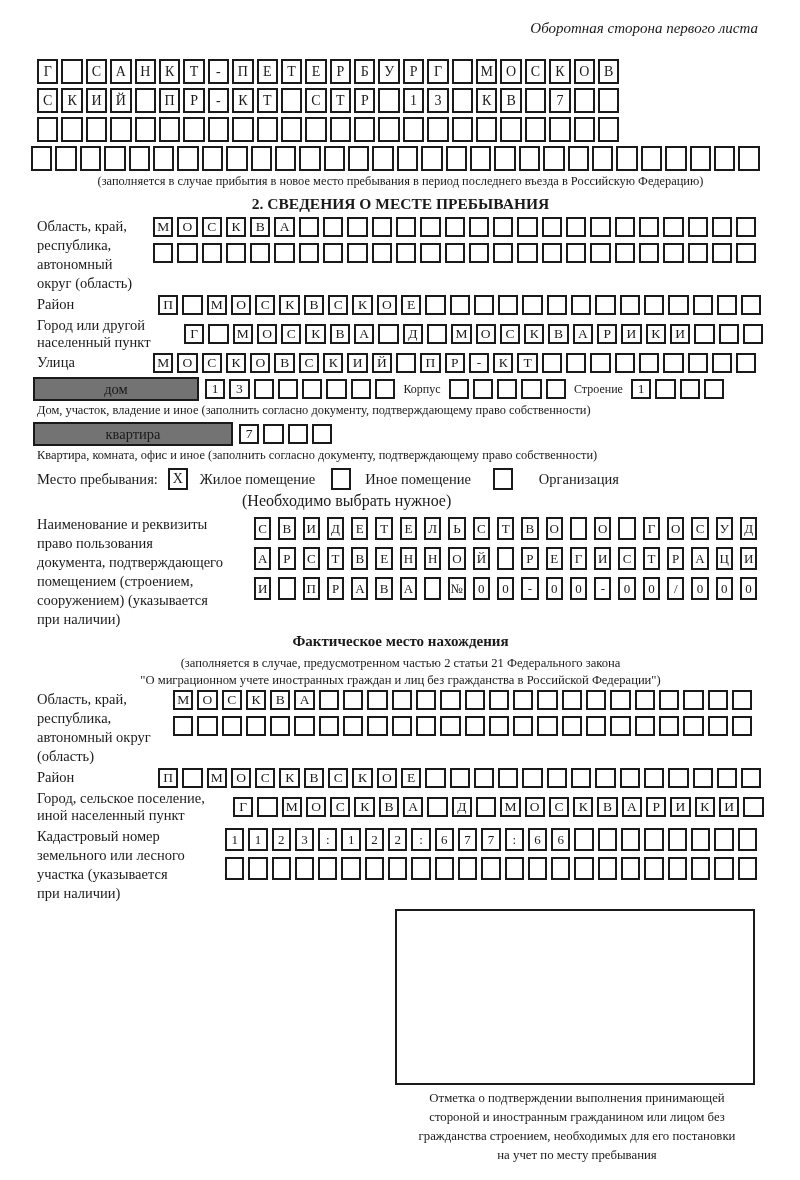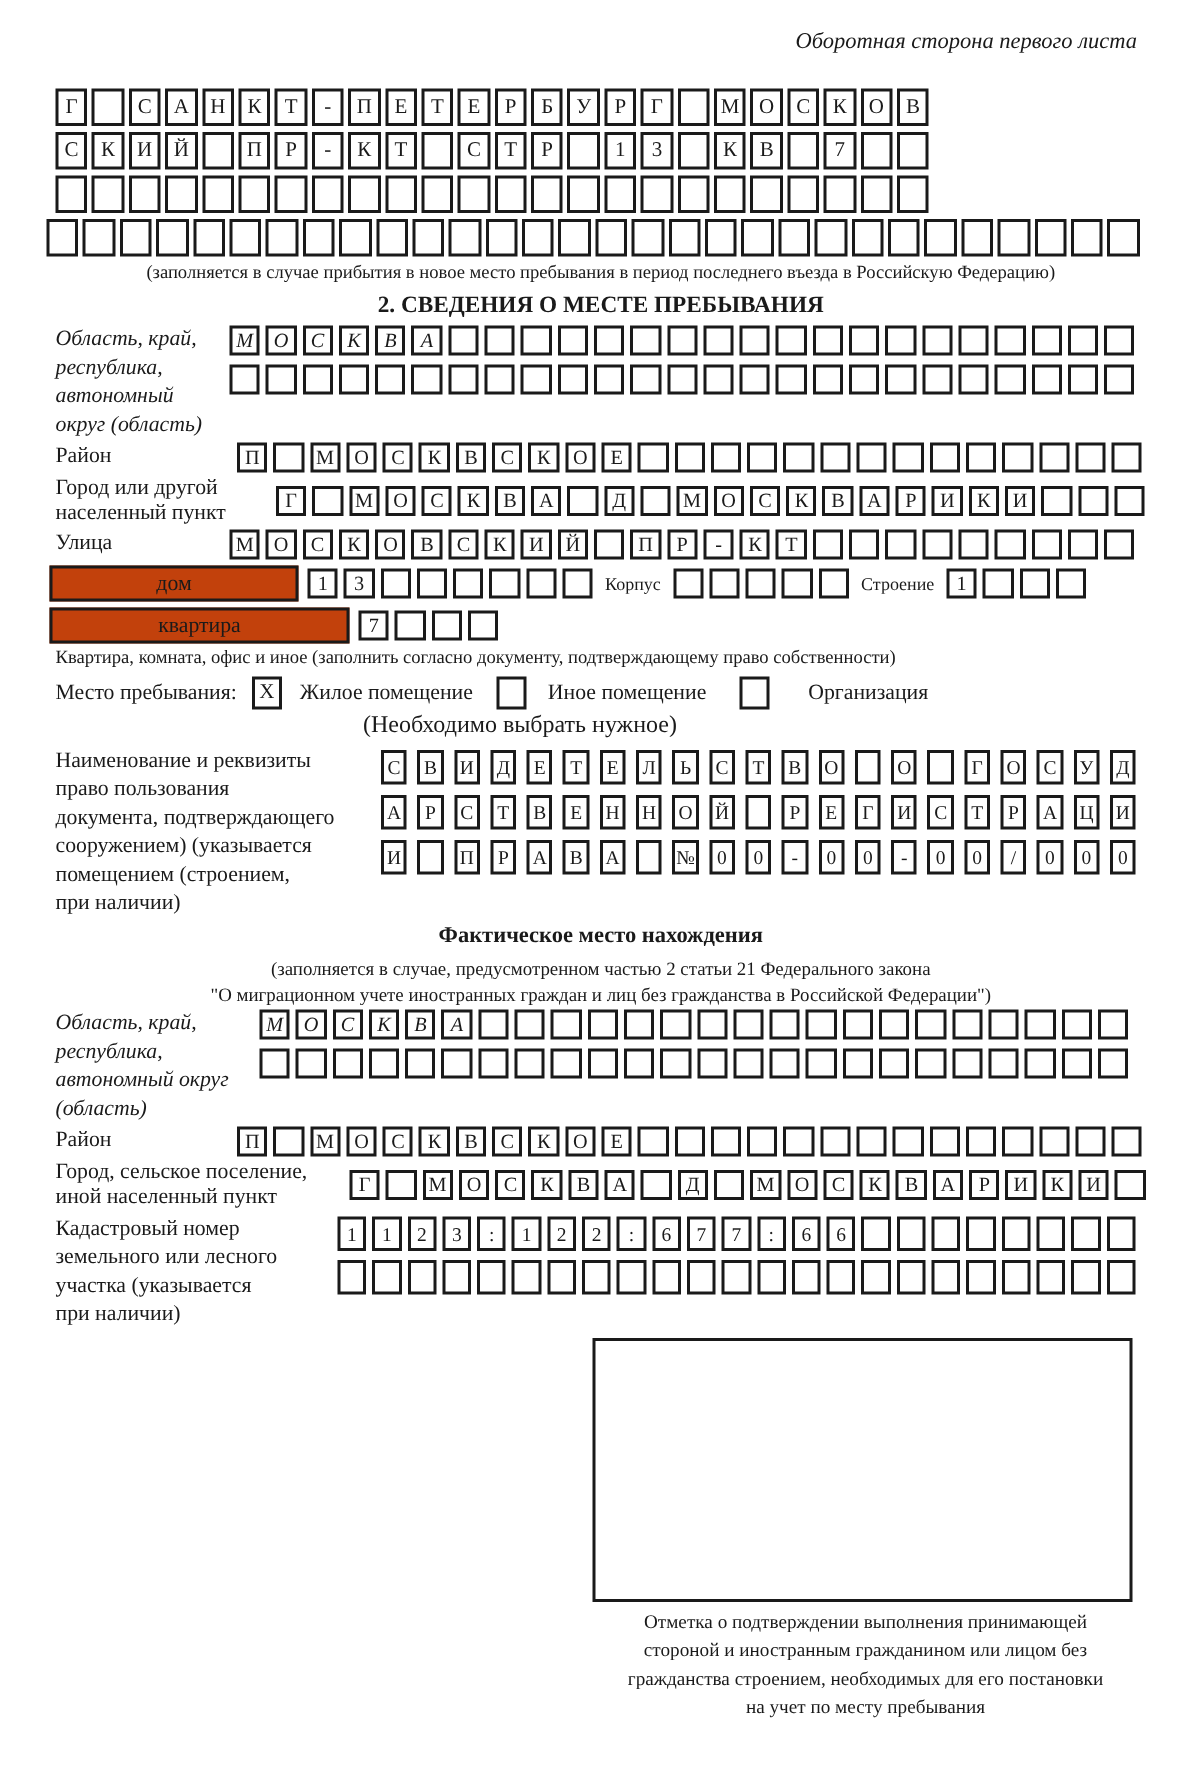--- a/index.html
+++ b/index.html
@@ -47,31 +47,31 @@
   .v-k .c{width:19.3px;height:23px;font-size:13px;}
 
   .block-a{display:flex;margin-top:22px;}
   .overflow-row{margin:4px 0 0 -6px;}
   .caption{font-size:12.4px;line-height:15px;}
   .center{text-align:center;}
   .cap-a{margin-top:3px;}
 
   .sec-title{font-weight:bold;font-size:15.5px;text-align:center;margin:6px 0 4px 0;}
 
-  .r-region{margin-top:0;font-style:italic;}
+  .r-region{margin-top:0;}
   .r-district{margin-top:2px;}
   .r-city{margin-top:2px;align-items:center;}
   .r-city .lbl{line-height:17px;}
   .r-street{margin-top:2px;}
   .mt2{margin-top:2px;}
 
   .house-row{display:flex;align-items:center;margin-top:4px;}
   .box-label{
     box-sizing:border-box;border:2px solid #1a1a1a;height:24px;flex:none;
-    display:flex;align-items:center;justify-content:center;font-size:14.5px;background:#c2410c;
+    display:flex;align-items:center;justify-content:center;font-size:14.5px;background:#737373;
   }
   .box-dom{width:166px;margin-left:-4px;}
   .box-kv{width:200px;margin-left:-4px;}
   .inline-lbl{font-size:12px;flex:none;margin:0 8px;}
   .ml6{margin-left:6px;}
   .cap-row{margin-top:2px;}
 
   .stay{display:flex;align-items:center;font-size:14.5px;margin-top:5px;}
   .chk{
     box-sizing:border-box;width:20px;height:22px;border:2px solid #1a1a1a;flex:none;
@@ -405,20 +405,21 @@
         <span class="c"></span>
       </div>
     <div class="inline-lbl">Строение</div>
     <div class="cr v-b">
         <span class="c">1</span>
         <span class="c"></span>
         <span class="c"></span>
         <span class="c"></span>
       </div>
   </div>
+  <div class="caption cap-row">Дом, участок, владение и иное (заполнить согласно документу, подтверждающему право собственности)</div>
 
   <div class="house-row">
     <div class="box-label box-kv">квартира</div>
     <div class="cr v-b ml6">
         <span class="c">7</span>
         <span class="c"></span>
         <span class="c"></span>
         <span class="c"></span>
       </div>
   </div>
@@ -433,22 +434,22 @@
     <span class="chk chk3"></span>
     <span class="opt3">Организация</span>
   </div>
   <div class="stay-note">(Необходимо выбрать нужное)</div>
 
   <div class="frow doc-block">
     <div class="lbl w217">
         <div>Наименование и реквизиты</div>
         <div>право пользования</div>
         <div>документа, подтверждающего</div>
+        <div>помещением (строением,</div>
         <div>сооружением) (указывается</div>
-        <div>помещением (строением,</div>
         <div>при наличии)</div>
       </div>
     <div class="cellstack">
       <div class="cr v-doc">
           <span class="c">С</span>
           <span class="c">В</span>
           <span class="c">И</span>
           <span class="c">Д</span>
           <span class="c">Е</span>
           <span class="c">Т</span>

